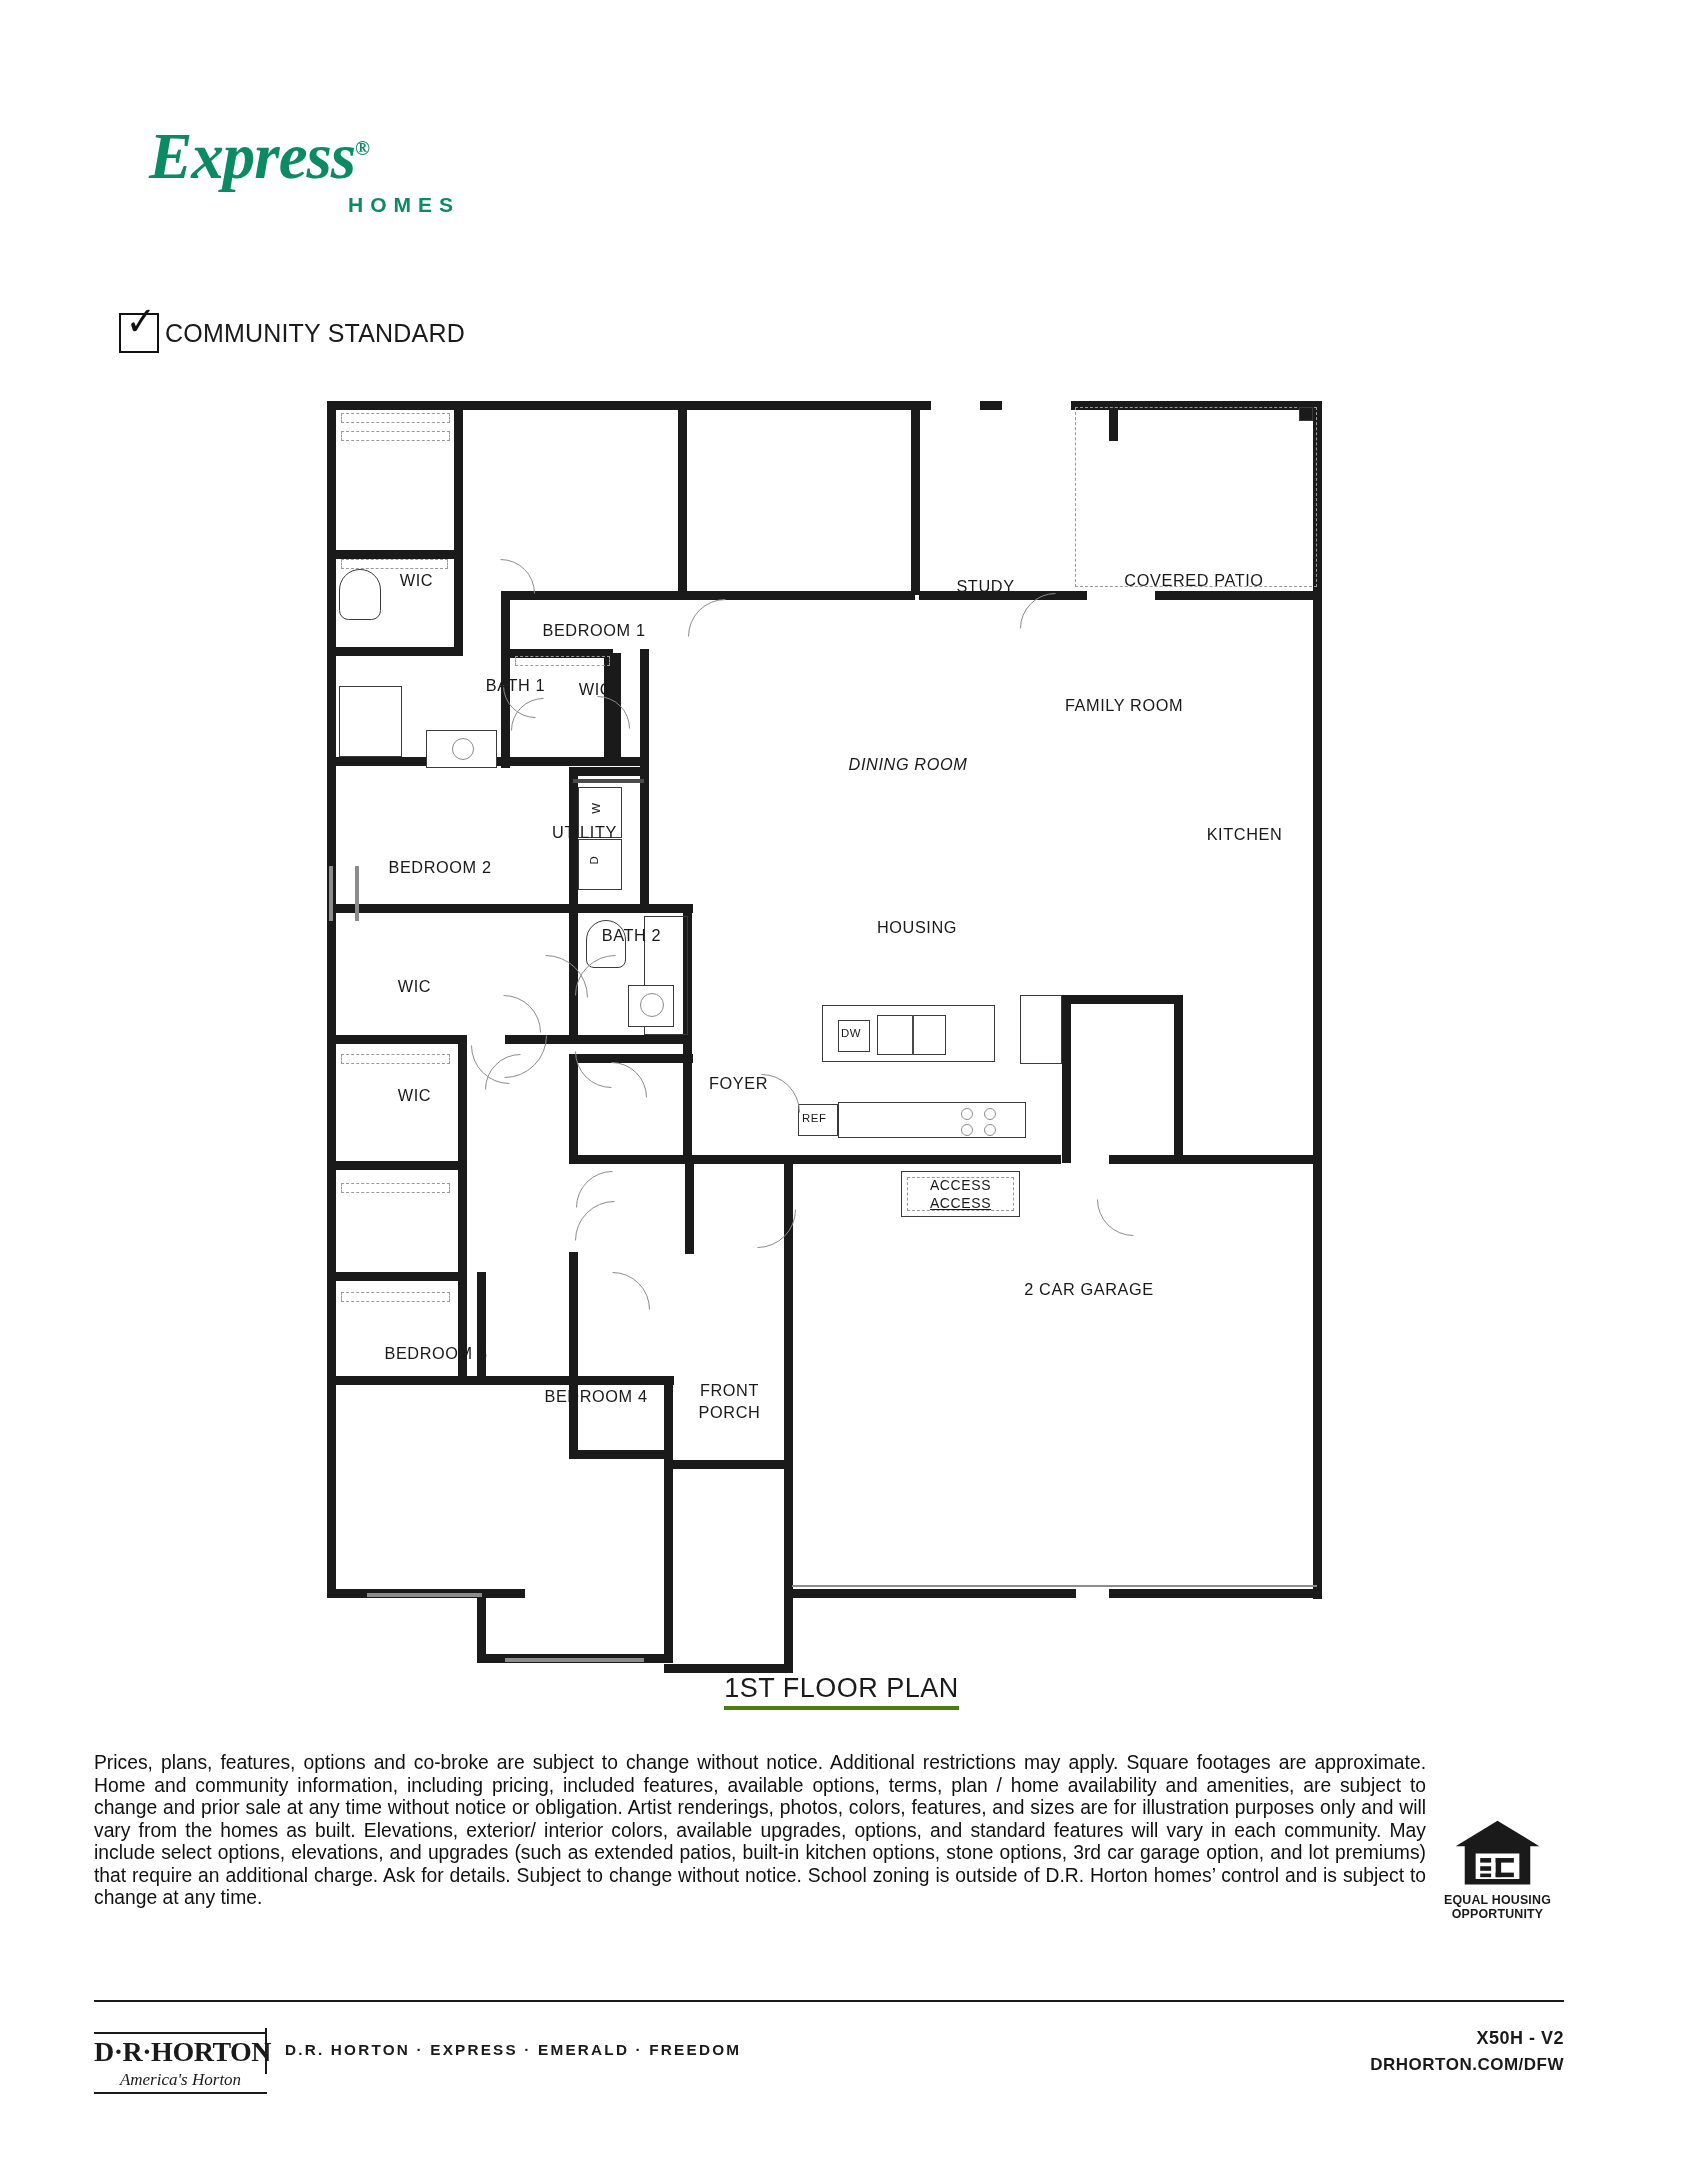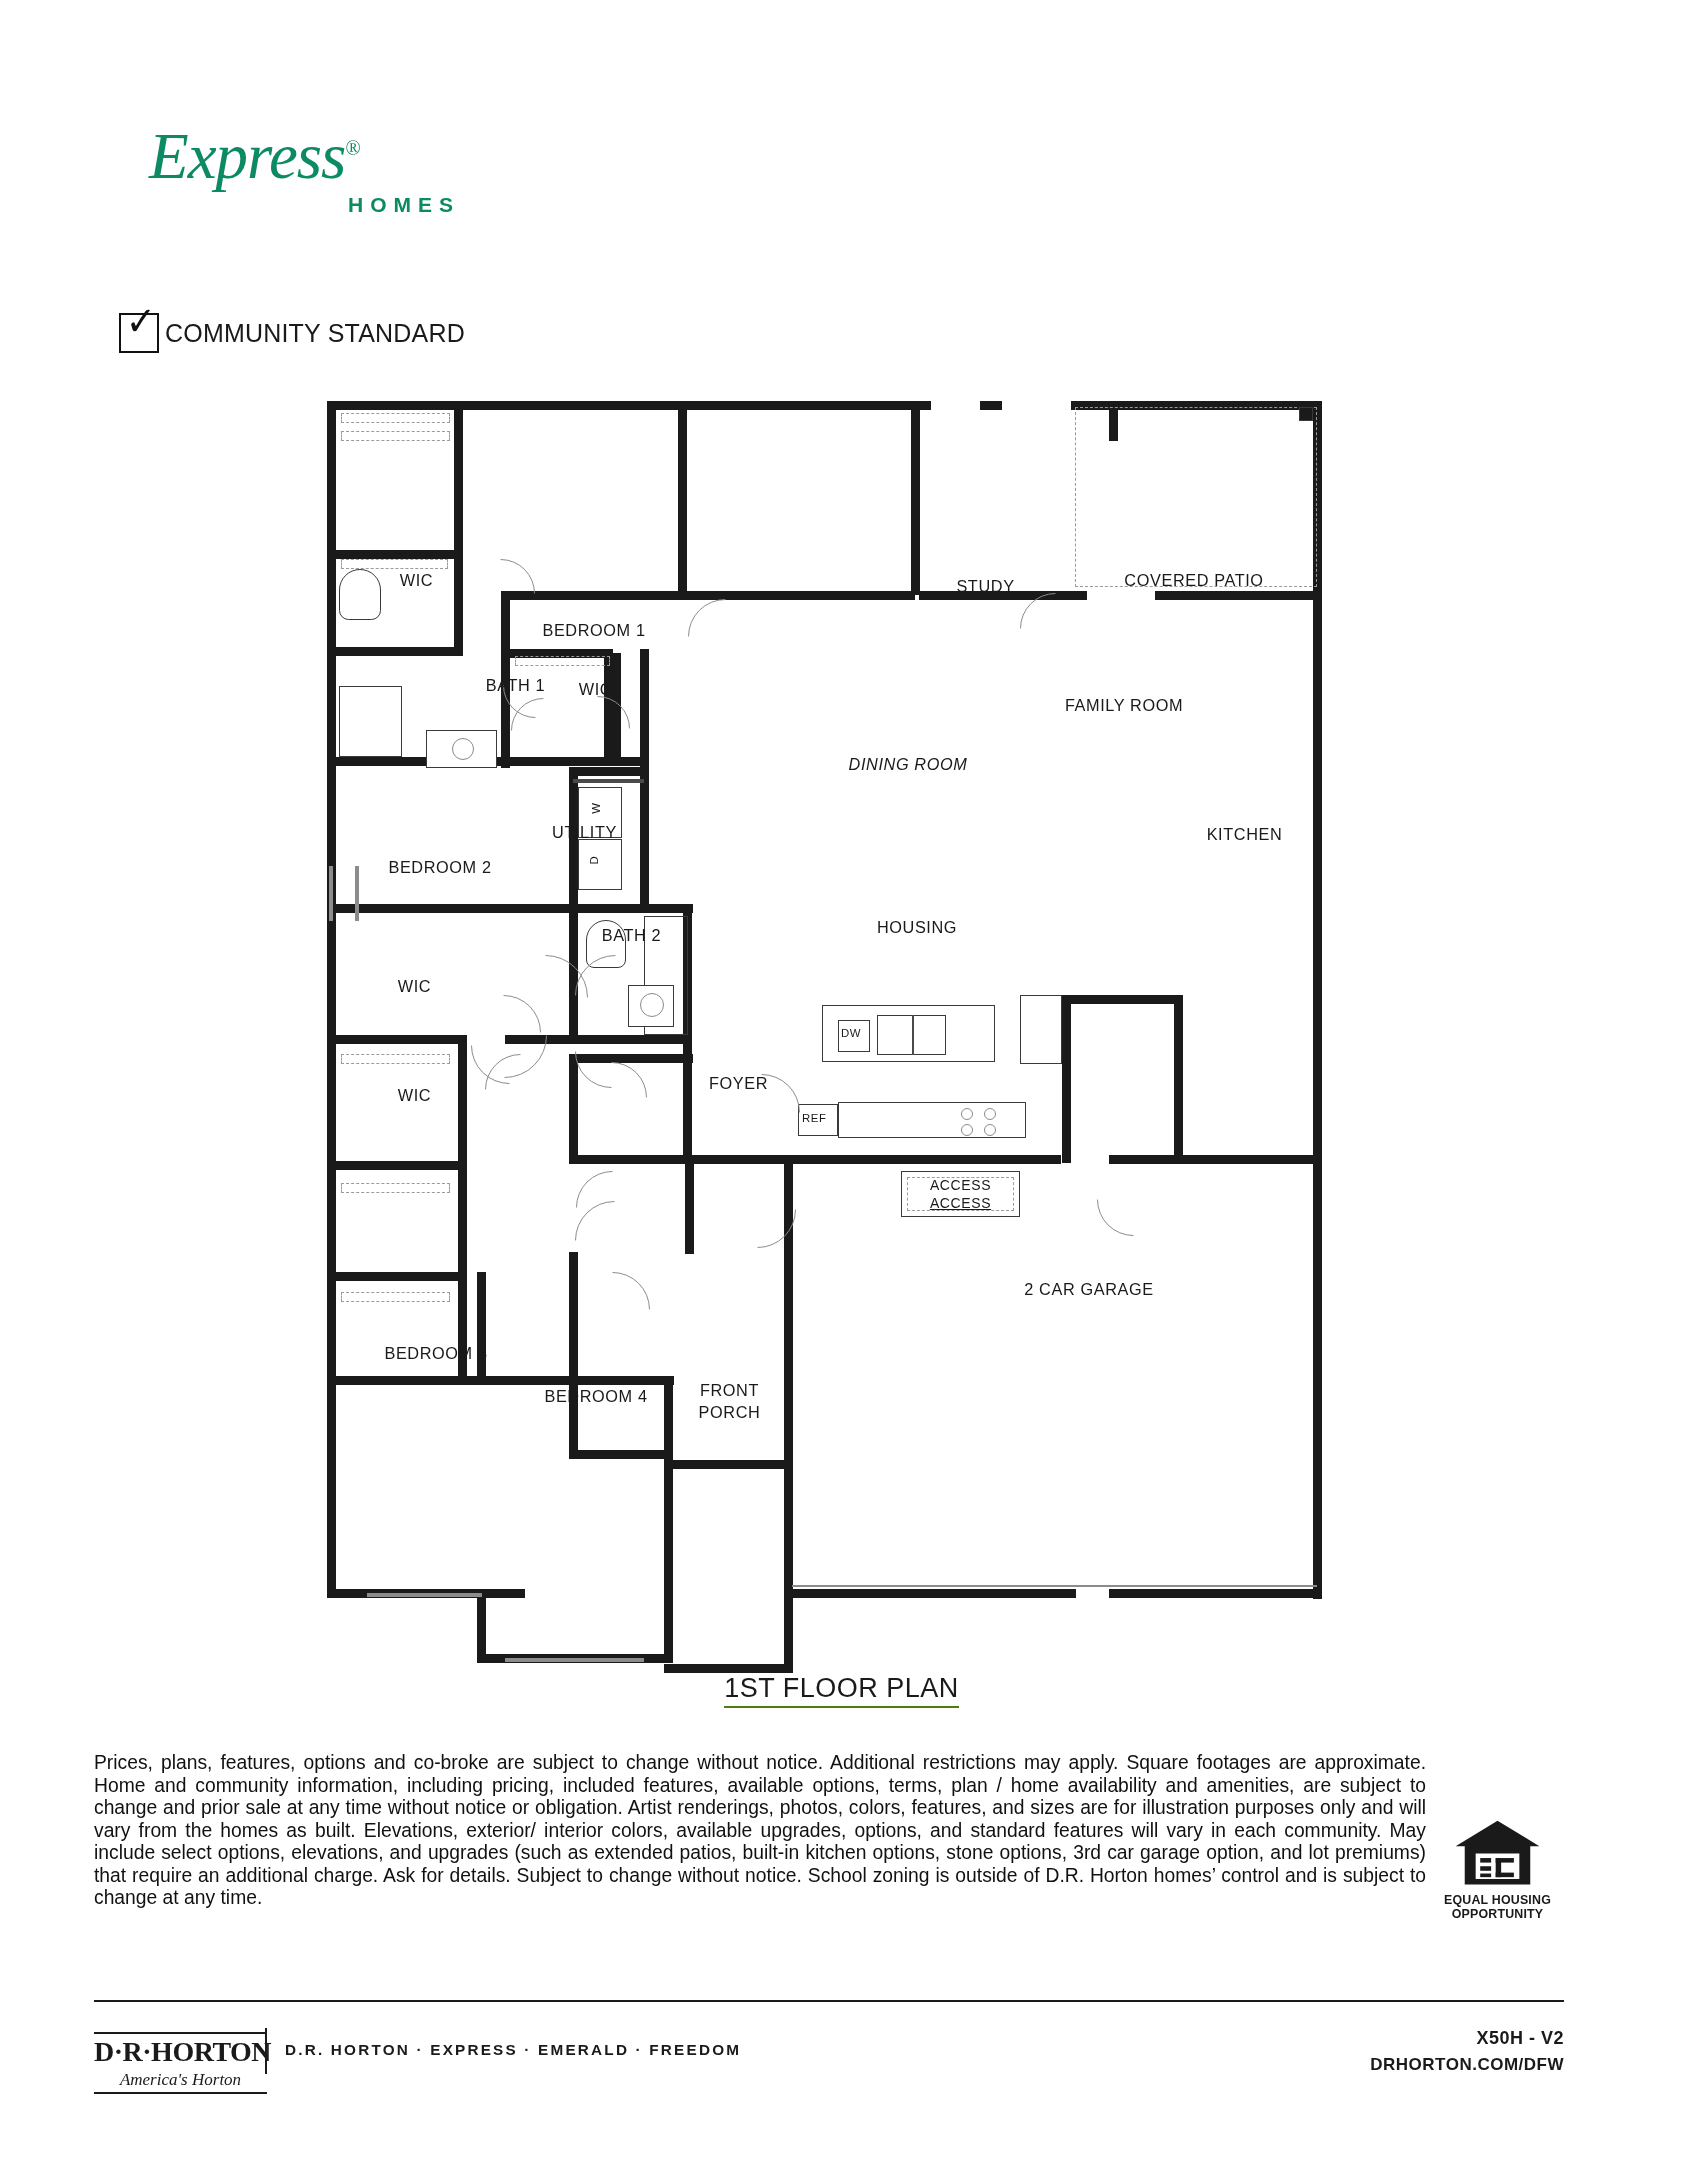--- a/index.html
+++ b/index.html
@@ -10,21 +10,21 @@
     color:#1a1a1a;
     position:relative;
     overflow:hidden;
   }
   .page { position:relative; width:1683px; height:2178px; }
 
   
   .logo { position:absolute; left:149px; top:124px; width:327px; height:94px; }
   .logo-express {
     font-family:"Liberation Serif", serif;
-    font-style:italic; font-weight:400;
+    font-style:italic; font-weight:700;
     font-size:65px; color:#0b8a63;
     letter-spacing:-1px; line-height:1;
   }
   .logo-reg { font-size:20px; vertical-align:super; font-style:normal; }
   .logo-homes {
     font-size:21px; letter-spacing:7px; font-weight:700;
     color:#0b8a63; text-align:right; margin-top:4px; padding-right:16px;
   }
 
   
@@ -52,21 +52,21 @@
   }
   .lbl.sm { font-size:14px; }
   .lbl.xs { font-size:11.4px; }
   .box-out { position:absolute; border:1.6px solid #3a3a3a; background:#fff; }
   .arc { position:absolute; border:1.3px solid #8b8b8b; border-radius:50%; }
 
   .plan-title {
     position:absolute; left:0; top:1673px; width:1683px; text-align:center;
     font-size:27px; letter-spacing:0.5px;
   }
-  .plan-title span { border-bottom:2px solid #4d7c0f; padding-bottom:3px;text-align:center; }
+  .plan-title span { border-bottom:4px solid #4d7c0f; padding-bottom:3px;text-align:center; }
 
   
   .disclaimer {
     position:absolute; left:94px; top:1752px; width:1332px;
     font-size:19.3px; line-height:1.17; text-align:justify; color:#111;
   }
 
   
   .eho { position:absolute; left:1434px; top:1817px; width:127px; text-align:center; }
   .eho-mark { width:91px; height:73px; margin:0 auto; }

